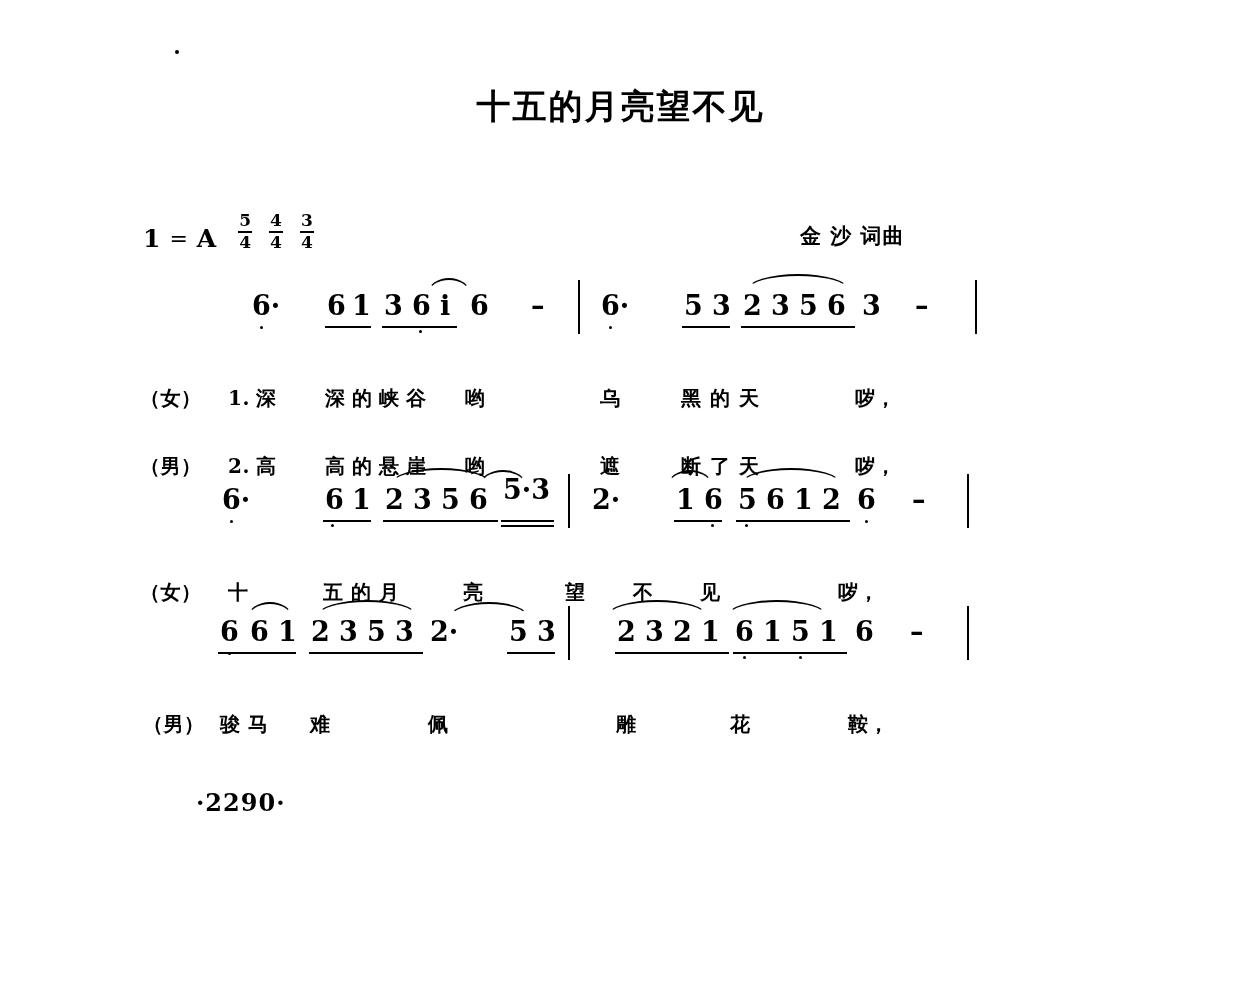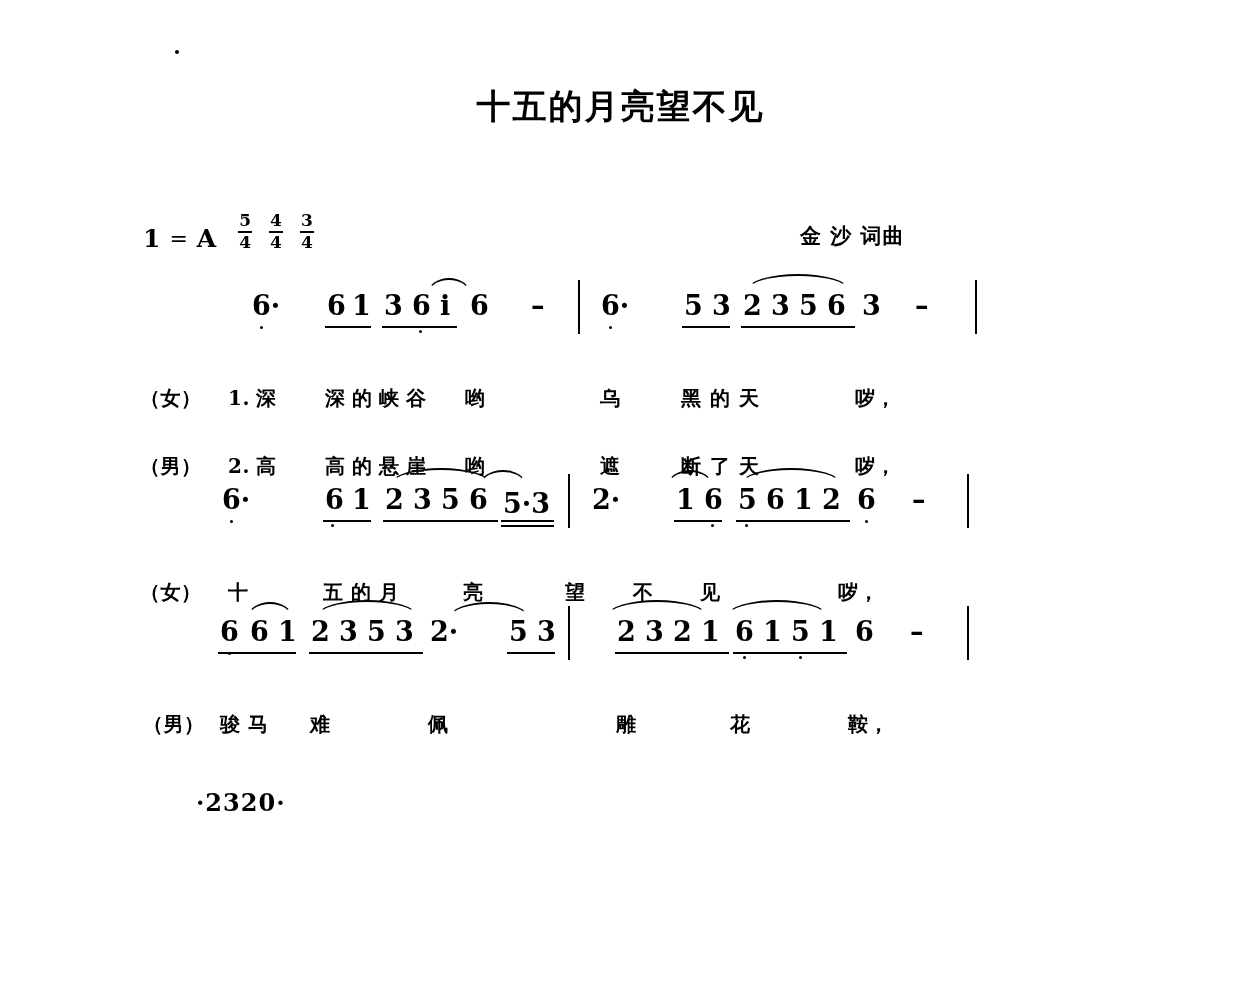--- a/index.html
+++ b/index.html
@@ -282,21 +282,21 @@
       <div class="beam1" style="left:323px; top:48px; width:48px;"></div>
       <div class="dot-low" style="left:331px; top:52px;"></div>
 
       <span class="n" style="left:385px; top:14px;">2</span>
       <span class="n" style="left:413px; top:14px;">3</span>
       <span class="n" style="left:441px; top:14px;">5</span>
       <span class="n" style="left:469px; top:14px;">6</span>
       <div class="beam1" style="left:383px; top:48px; width:115px;"></div>
       <div class="slur" style="left:392px; top:-4px; width:96px;"></div>
 
-      <span class="n" style="left:503px; top:18px;">5·3</span>
+      <span class="n" style="left:503px; top:4px;">5·3</span>
       <div class="beam1" style="left:501px; top:48px; width:53px;"></div>
       <div class="beam2" style="left:501px; top:53px; width:53px;"></div>
       <div class="slur" style="left:480px; top:-2px; width:44px;"></div>
 
       <div class="bar" style="left:568px; top:2px; height:54px;"></div>
 
       <span class="n" style="left:592px; top:14px;">2·</span>
 
       <span class="n" style="left:676px; top:14px;">1</span>
       <span class="n" style="left:704px; top:14px;">6</span>
@@ -388,15 +388,15 @@
       <span class="ly" style="left:220px;">骏</span>
       <span class="ly" style="left:248px;">马</span>
       <span class="ly" style="left:310px;">难</span>
       <span class="ly" style="left:428px;">佩</span>
       <span class="ly" style="left:616px;">雕</span>
       <span class="ly" style="left:730px;">花</span>
       <span class="ly" style="left:848px;">鞍，</span>
     </div>
   </div>
 
-  <div class="pagenum">·2320·</div>
+  <div class="pagenum">·2290·</div>
 
 </div>
 
 </body></html>

